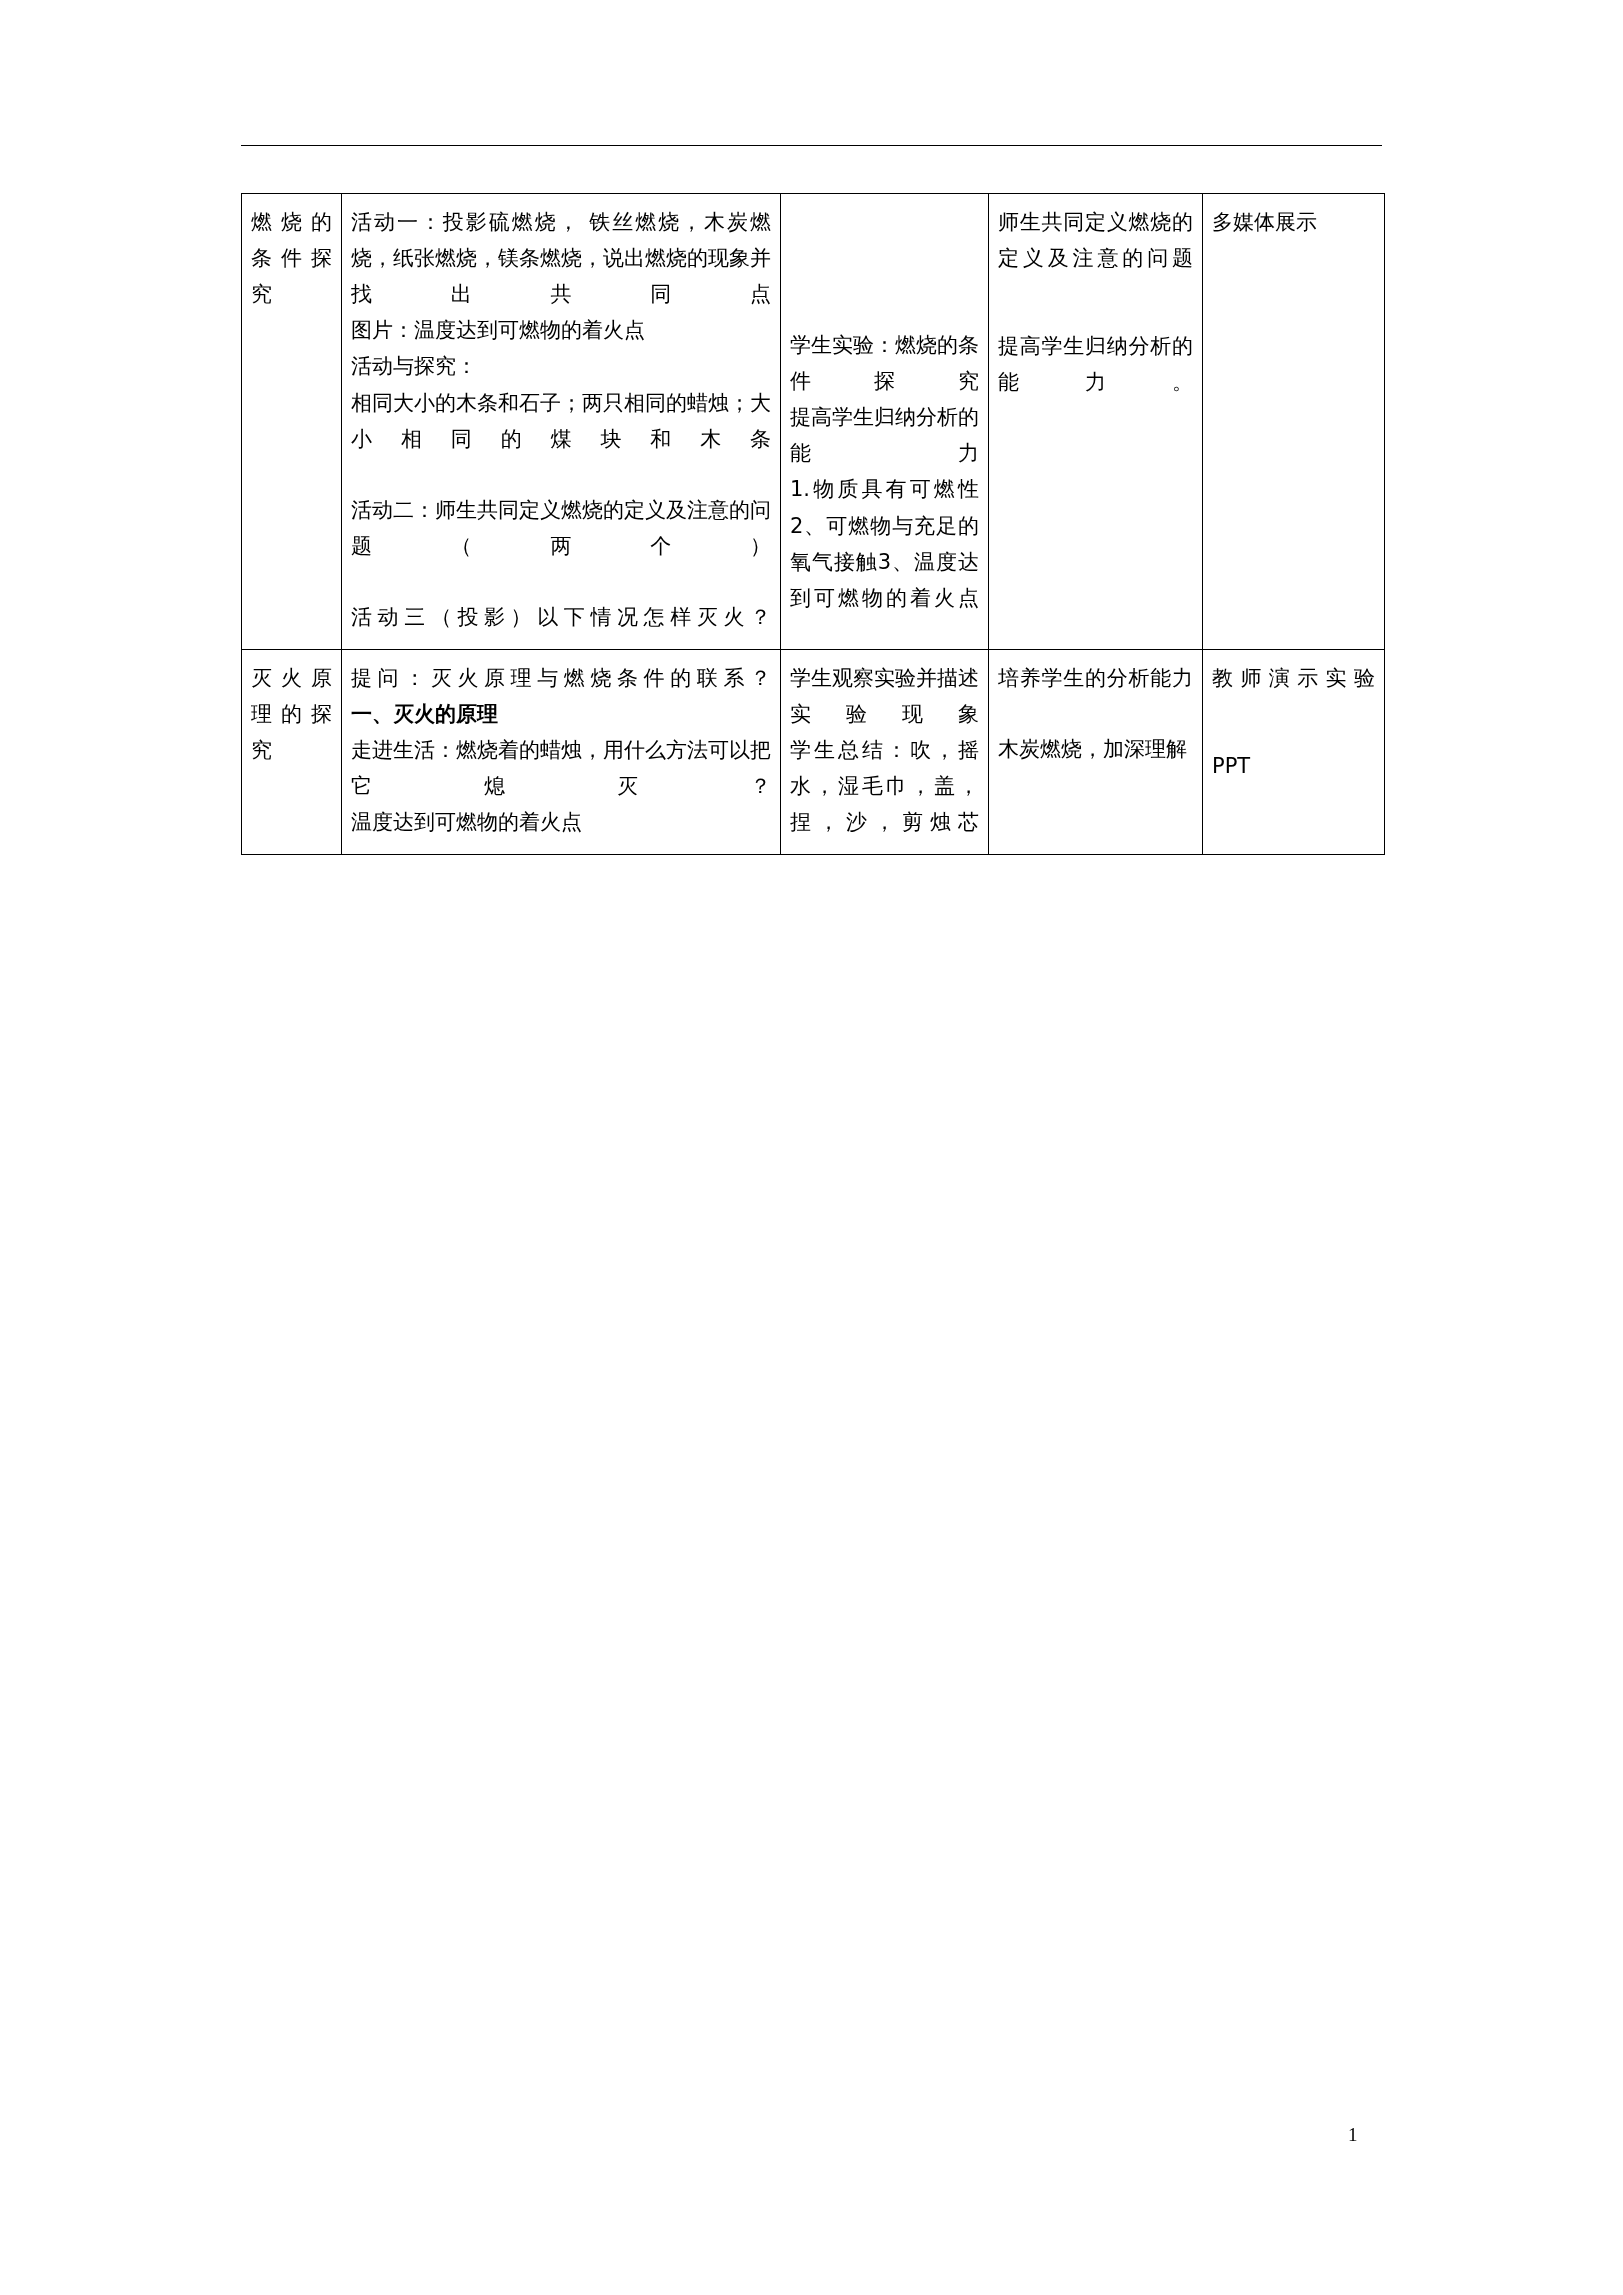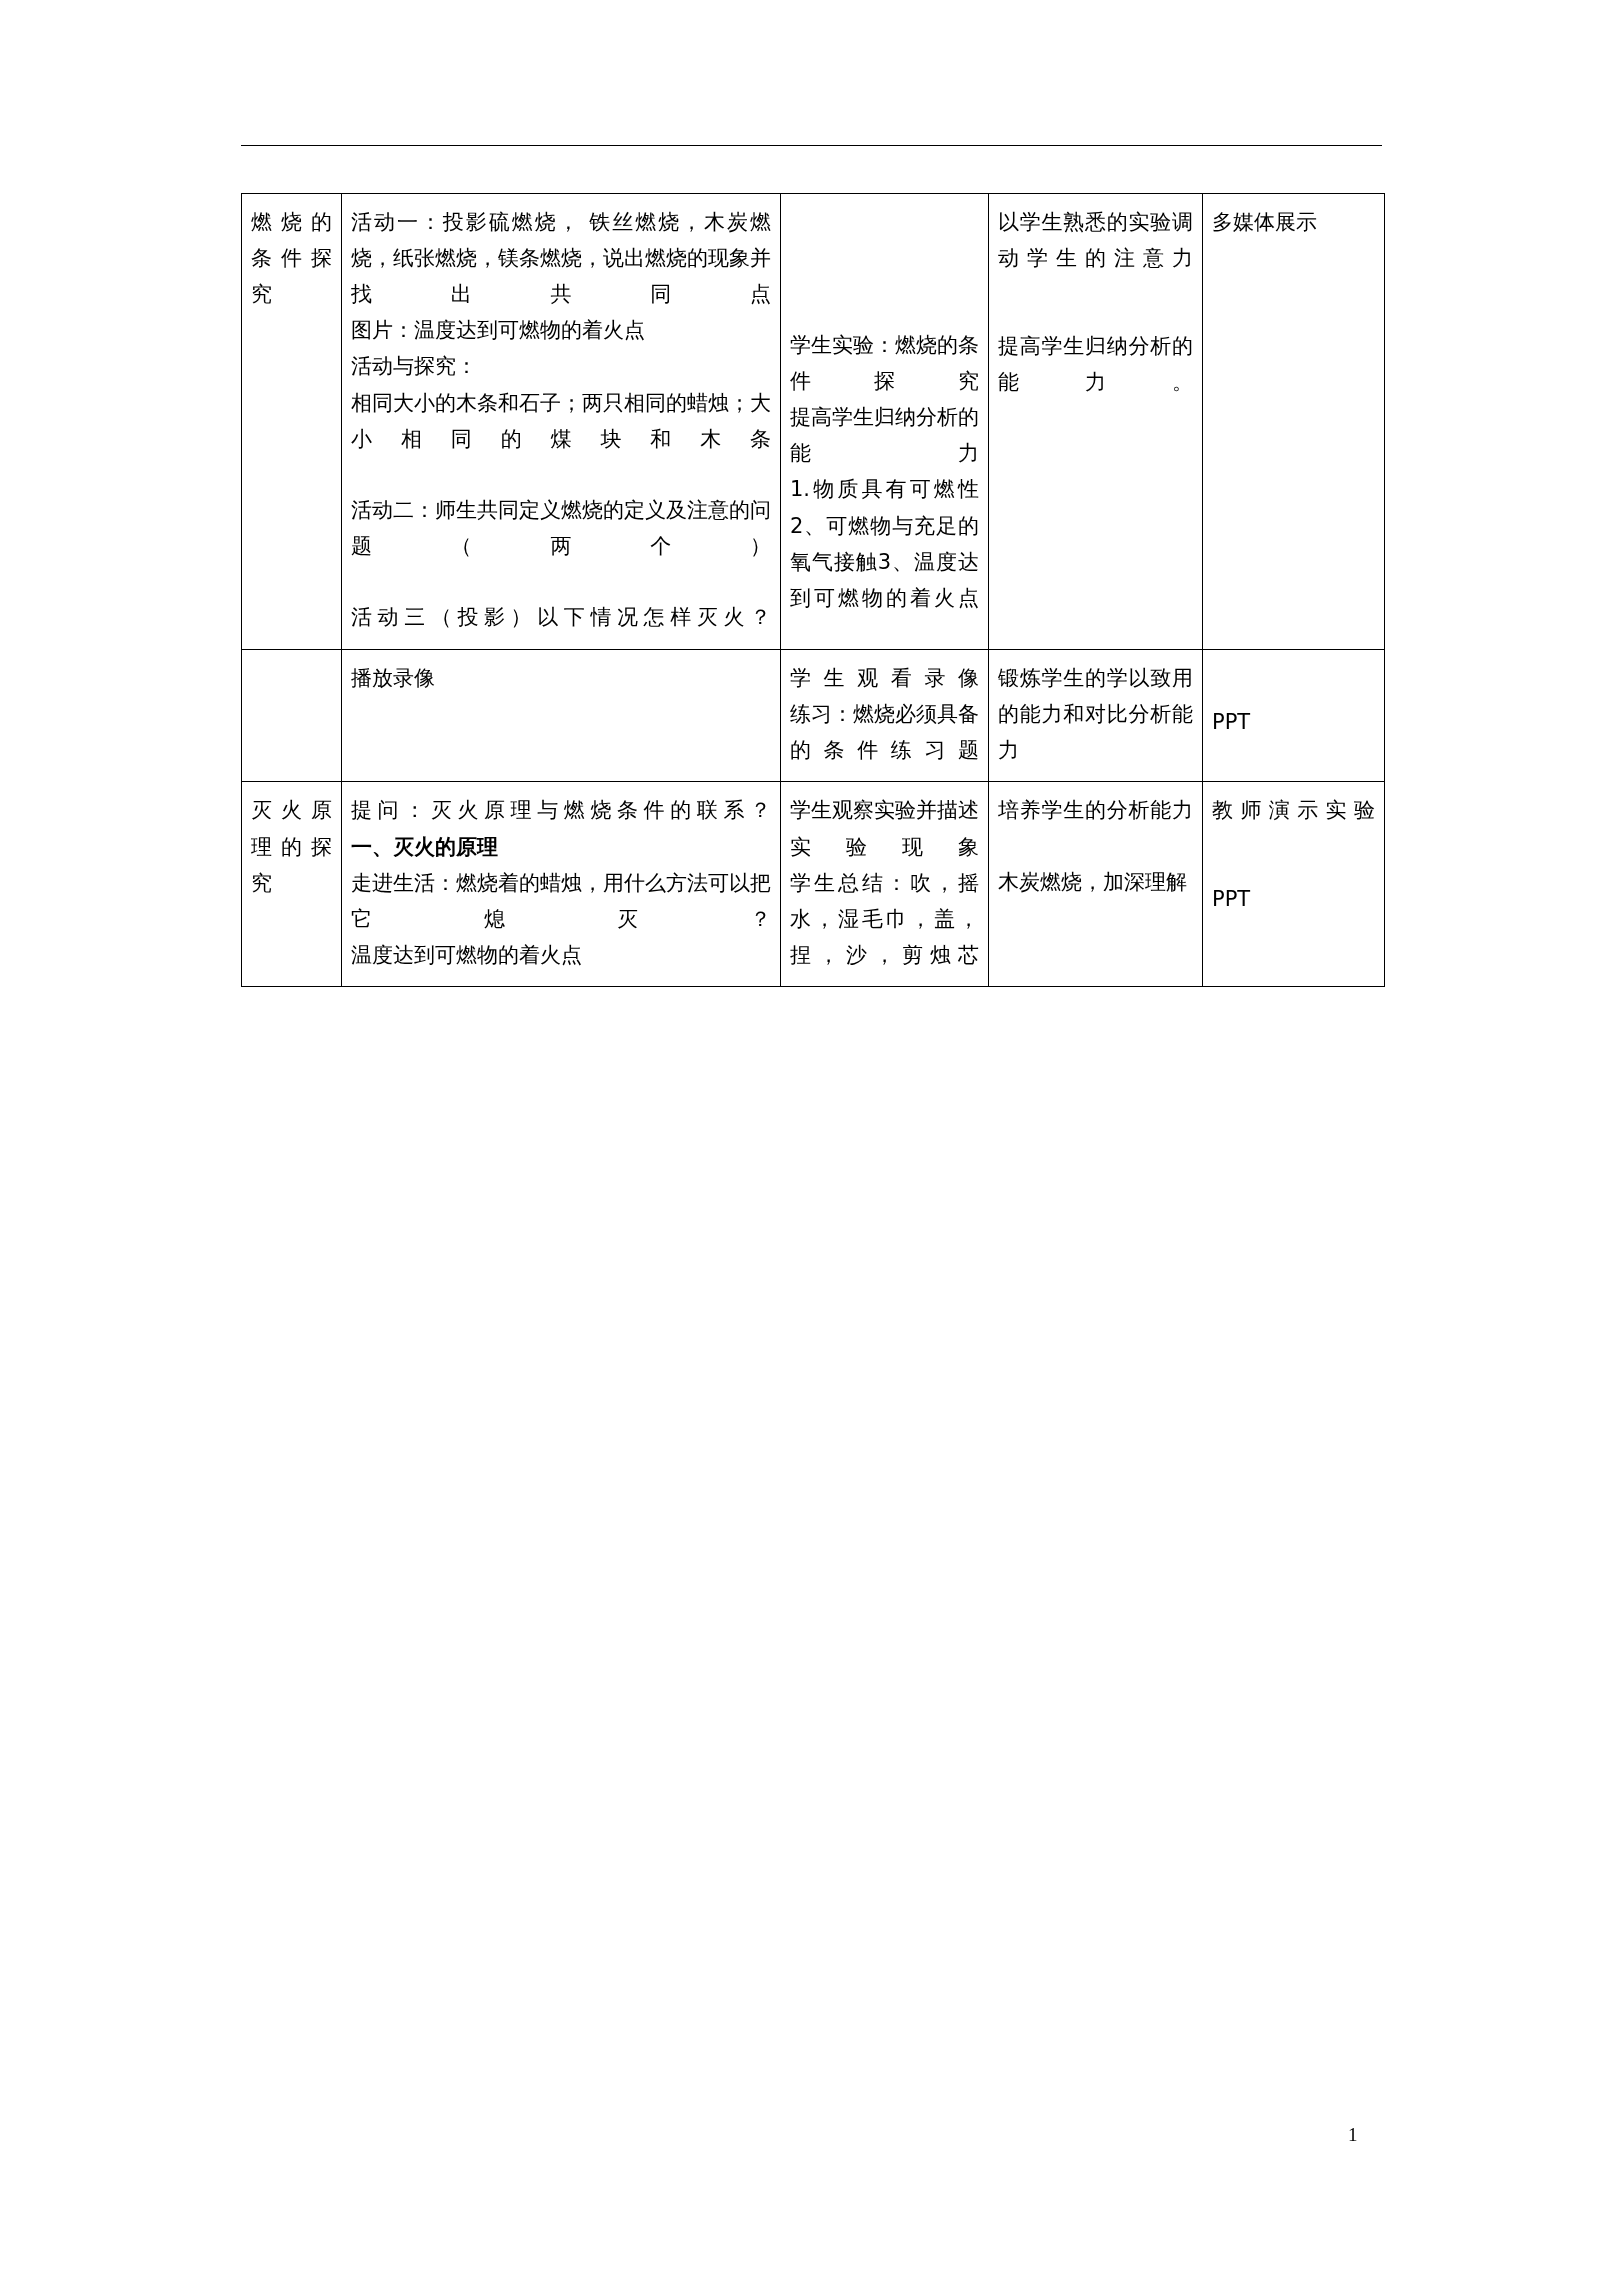--- a/index.html
+++ b/index.html
@@ -119,62 +119,33 @@
         <td>
           <div class="cellblock">
             <div style="height:123px"></div>
             <p class="spread">学生实验：燃烧的条件探究</p>
             <p class="spread">提高学生归纳分析的能力</p>
             <p class="spread">1.物质具有可燃性2、可燃物与充足的氧气接触3、温度达到可燃物的着火点</p>
           </div>
         </td>
         <td>
           <div class="cellblock">
-            <p class="spread">以学生熟悉的实验调动学生的注意力</p>
+            <p class="spread">师生共同定义燃烧的定义及注意的问题</p>
             <div class="gap"></div>
             <div class="gap-sm"></div>
             <p class="spread">提高学生归纳分析的能力。</p>
           </div>
         </td>
         <td>
           <div class="cellblock">
             <p class="nostretch">多媒体展示</p>
           </div>
         </td>
       </tr>
 
-      <tr>
-        <td class="c1cell">
-          <div class="cellblock">
-            <p class="nostretch"></p>
-          </div>
-        </td>
-        <td>
-          <div class="cellblock">
-            <p class="nostretch">播放录像</p>
-          </div>
-        </td>
-        <td>
-          <div class="cellblock">
-            <p class="spread">学生观看录像</p>
-            <p class="spread">练习：燃烧必须具备的条件练习题</p>
-          </div>
-        </td>
-        <td>
-          <div class="cellblock">
-            <p class="spread">锻炼学生的学以致用的能力和对比分析能力</p>
-          </div>
-        </td>
-        <td>
-          <div class="cellblock">
-            <div style="height:44px"></div>
-            <p class="nostretch">PPT</p>
-          </div>
-        </td>
-      </tr>
 
       <tr>
         <td class="c1cell">
           <div class="cellblock">
             <p class="spread">灭火原理的探究</p>
           </div>
         </td>
         <td>
           <div class="cellblock">
             <p class="spread">提问：灭火原理与燃烧条件的联系？</p>

